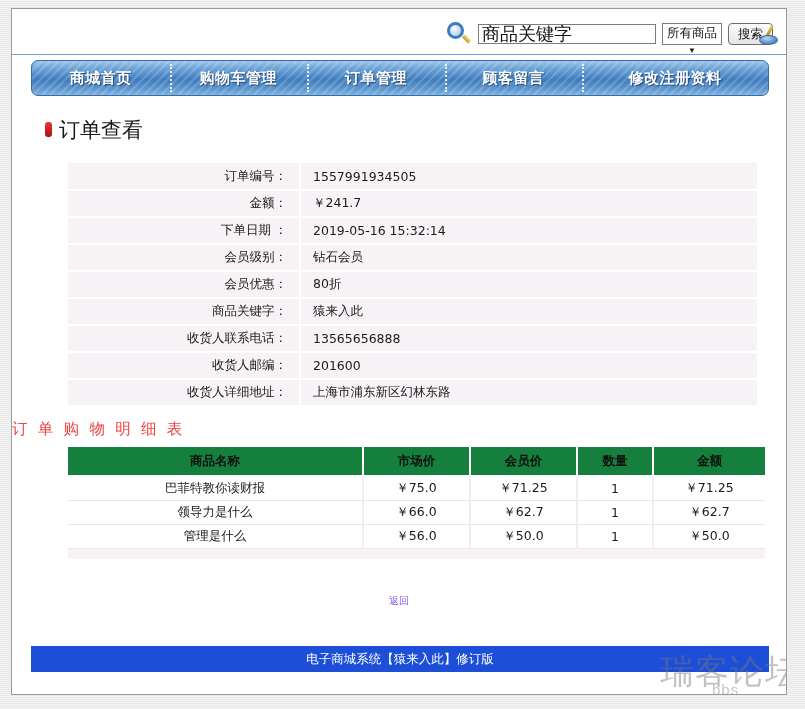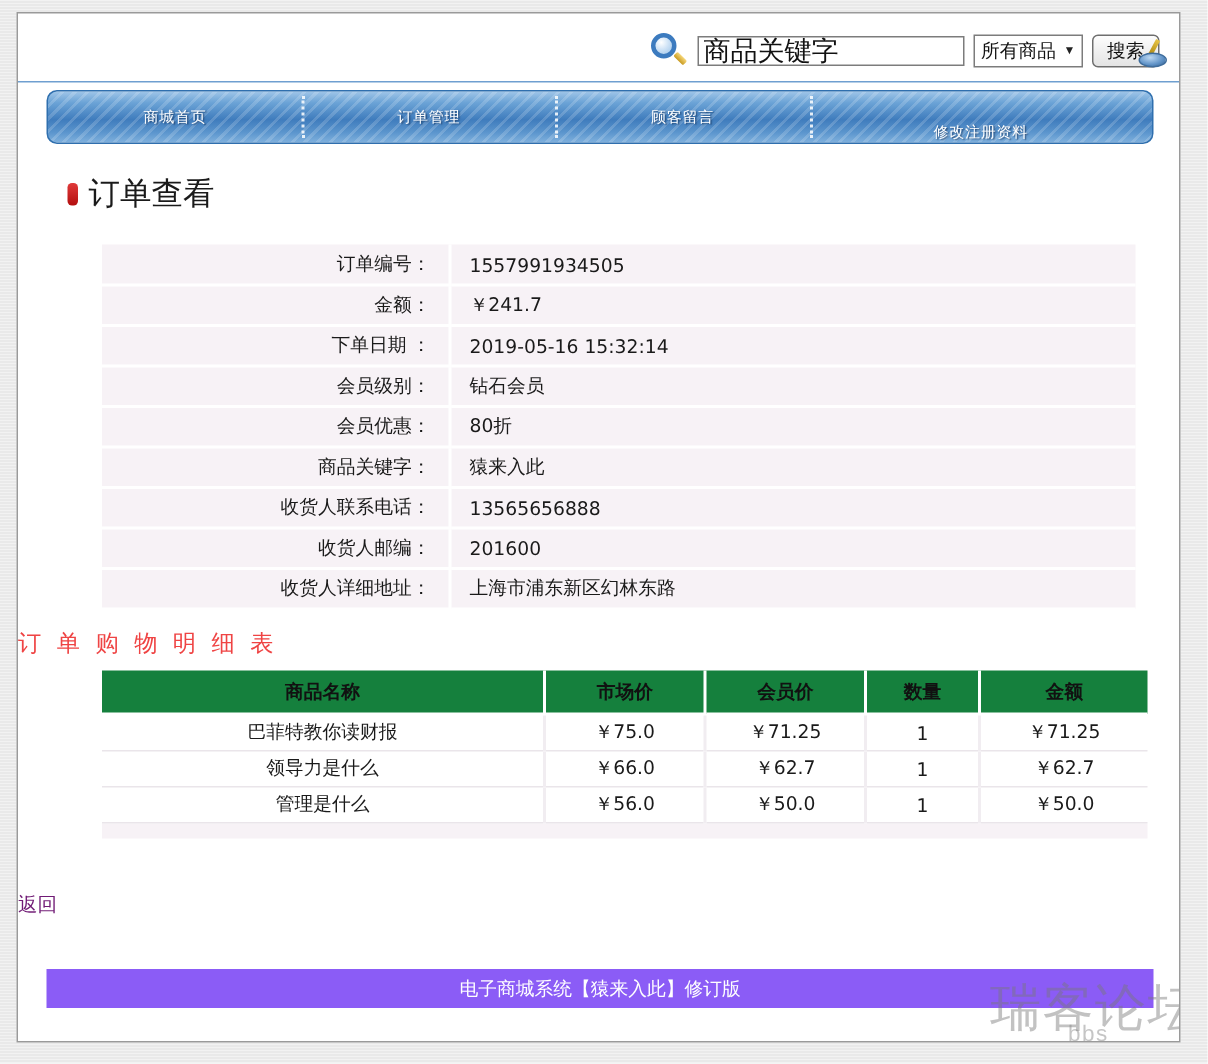--- a/index.html
+++ b/index.html
@@ -90,20 +90,21 @@
     padding: 1px 4px;
     font-size: 12.5px;
     color: #111;
     border: 1px solid #7c7c7c;
     background: #ffffff;
     box-sizing: border-box;
     display: flex;
     align-items: center;
     gap: 5px;
     cursor: pointer;
+    flex-direction: column;
   }
   .cat-select .caret {
     font-size: 8px;
     line-height: 1;
     color: #222;
   }
   .search-btn-wrap {
     position: relative;
   }
   .search-btn {
@@ -172,37 +173,37 @@
         rgba(255,255,255,0.16) 0px, rgba(255,255,255,0.16) 2px,
         rgba(255,255,255,0.00) 2px, rgba(255,255,255,0.00) 6px),
       linear-gradient(to bottom, #9fc5e8 0%, #6ba3d6 22%, #3f7cbd 55%, #5b95cd 80%, #7fb0dd 100%);
   }
   .nav-item {
     flex: 1 1 0;
     display: flex;
     align-items: center;
     justify-content: center;
     color: #ffffff;
-    font-size: 10px;
-    font-weight: normal;
+    font-size: 15px;
+    font-weight: bold;
     letter-spacing: 0.5px;
     text-shadow: 1px 1px 1px rgba(20,50,90,0.75);
     cursor: pointer;
     position: relative;
   }
   .nav-item + .nav-item::before {
     content: "";
     position: absolute;
     left: 0;
     top: 3px;
     bottom: 3px;
     width: 0;
     border-left: 2px dotted rgba(255,255,255,0.85);
   }
-  .nav-item:last-child { flex: 1.35 1 0; align-items: flex-end; }
+  .nav-item:last-child { flex: 1.35 1 0; }
 
   
   .heading {
     position: absolute;
     left: 33px;
     top: 110px;
     display: flex;
     align-items: center;
     gap: 7px;
   }
@@ -304,34 +305,34 @@
     border-right: none;
     border-bottom: none;
   }
 
   
   .back-link {
     position: absolute;
     left: 0;
     top: 585px;
     width: 774px;
-    text-align: left;
-    font-size: 13px;
-    color: #701a75;
+    text-align: center;
+    font-size: 10px;
+    color: #8b5cf6;
     cursor: pointer;
   }
 
   
   .footer {
     position: absolute;
     left: 19px;
     top: 637px;
     width: 738px;
     height: 26px;
-    background: #8b5cf6;
+    background: #1d4ed8;
     color: #ffffff;
     font-size: 12.5px;
     display: flex;
     align-items: center;
     justify-content: center;
   }
 
   
   .watermark {
     position: absolute;
@@ -387,20 +388,23 @@
         </div>
       </div>
 
     </div>
   </div>
   <div class="rule-blue"></div>
 
   <div class="nav">
     <div class="nav-item">
       <span>商城首页</span>
+    </div>
+    <div class="nav-item">
+      <span>购物车管理</span>
     </div>
     <div class="nav-item">
       <span>订单管理</span>
     </div>
     <div class="nav-item">
       <span>顾客留言</span>
     </div>
     <div class="nav-item">
       <span>修改注册资料</span>
     </div>

